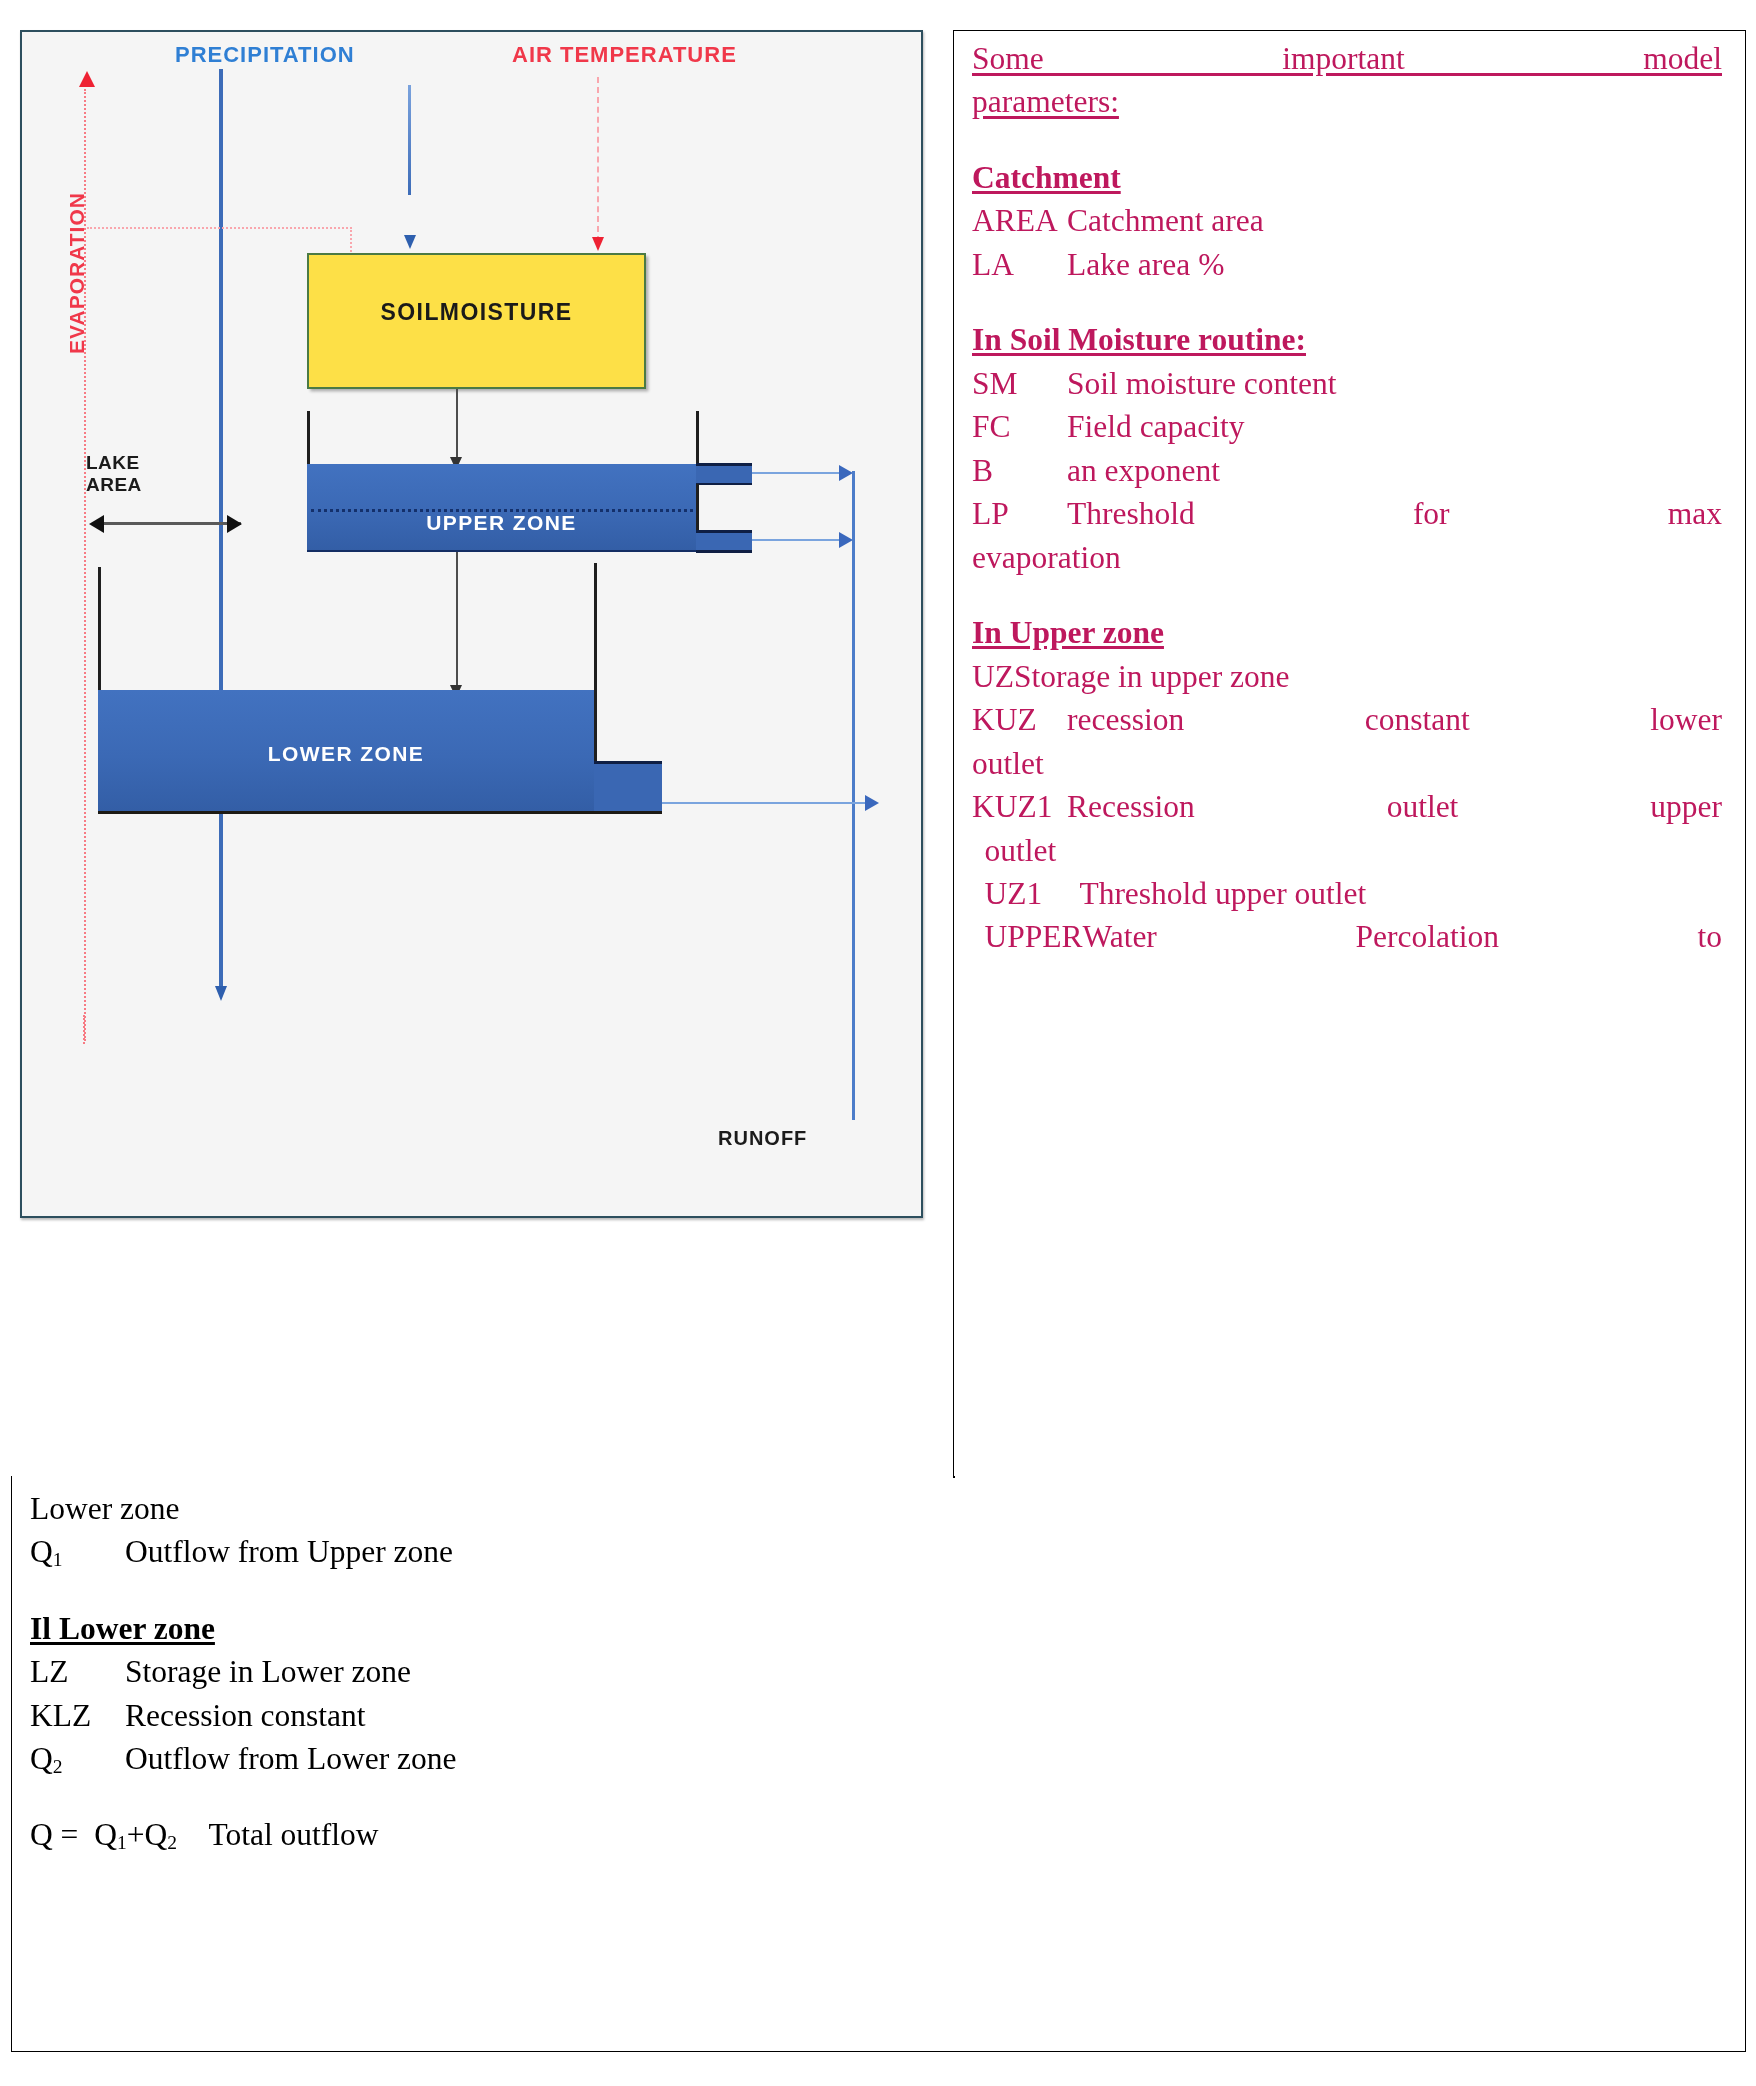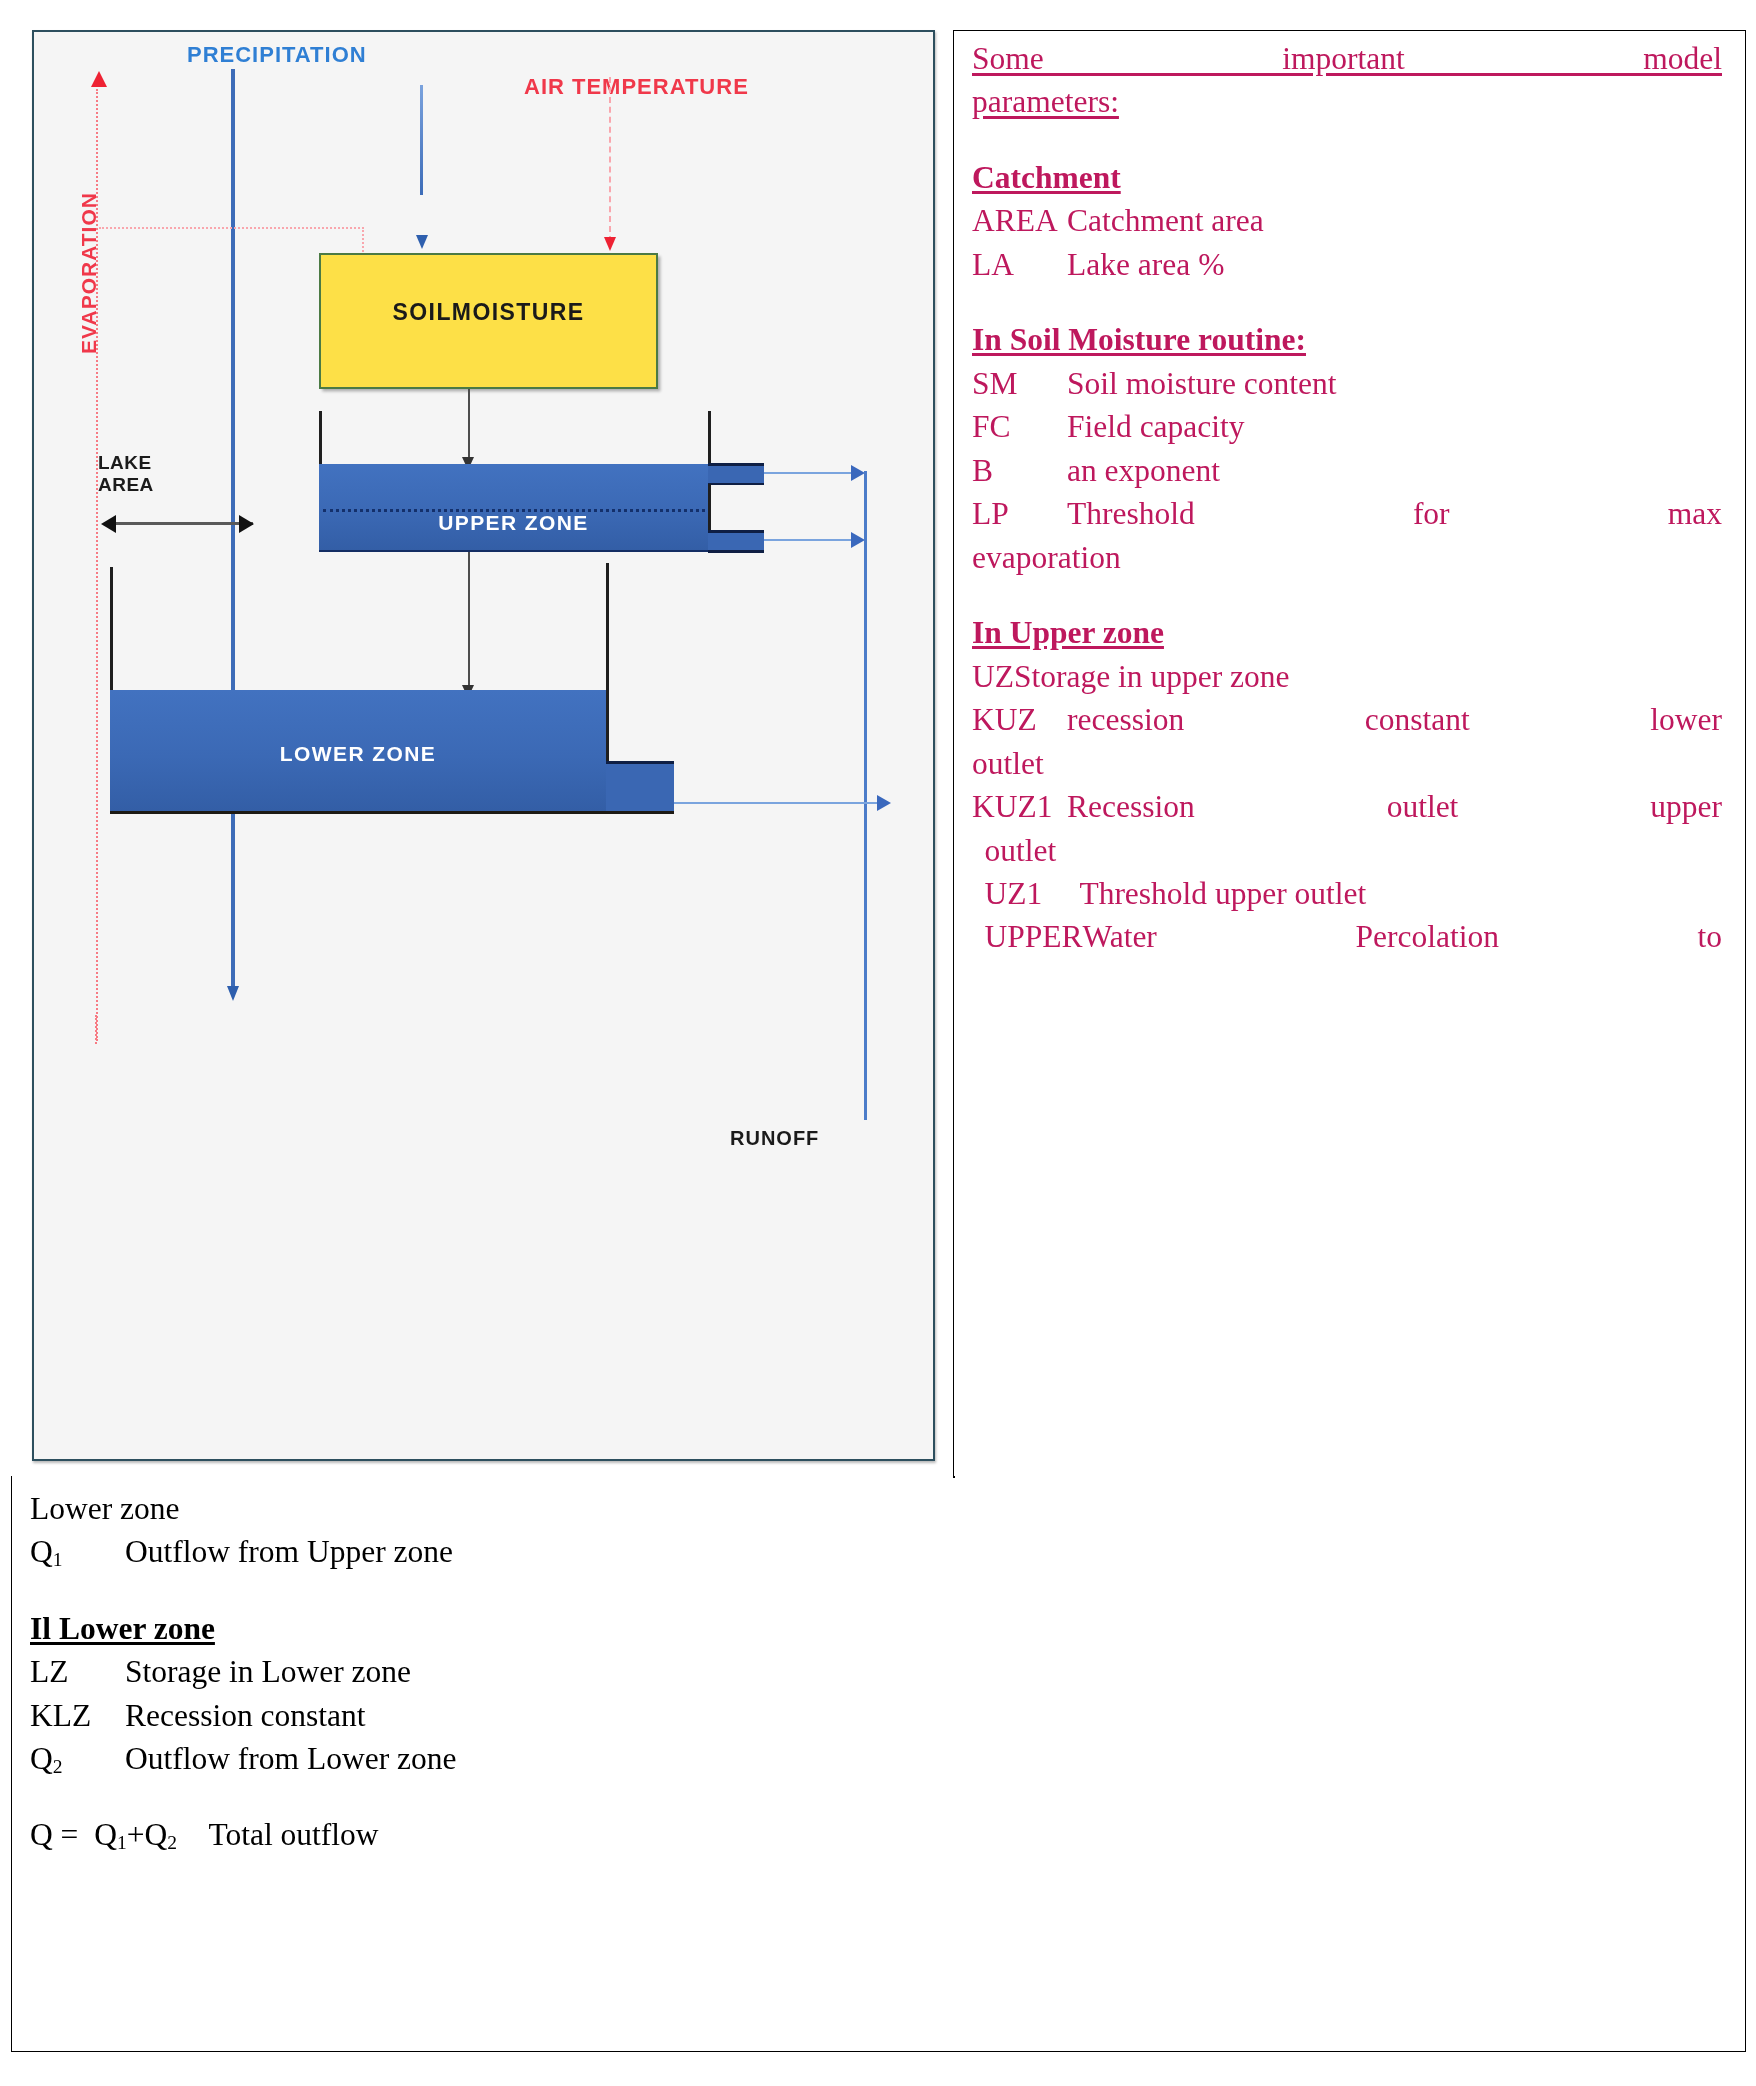--- a/index.html
+++ b/index.html
@@ -14,36 +14,36 @@
     position:absolute;left:10.5px;top:1476px;width:1735px;height:576px;
     border:1.9px solid #000;border-top:none;box-sizing:border-box;
   }
   
   #frame-join{
     position:absolute;left:953px;top:1476px;width:1.9px;height:1.9px;background:#000;
   }
 
   
   #diagram{
-    position:absolute;left:32px;top:30px;width:903px;height:1431px;
+    position:absolute;left:20px;top:30px;width:903px;height:1188px;
     background:#f5f5f5;
     border:2.4px solid #2d4f5e;
     box-shadow:1.4px 1.9px 2.4px rgba(0,0,0,.28);
     box-sizing:border-box;
     overflow:hidden;
   }
   .dg{position:absolute;}
 
   
   .dlabel{
     font-family:"Liberation Sans",sans-serif;
     font-weight:bold;letter-spacing:1px;white-space:nowrap;
   }
   #lbl-precip{left:153px;top:9.5px;font-size:22px;color:#2f7fd4;}
-  #lbl-airtemp{left:490px;top:9.5px;font-size:22px;color:#f0384a;margin-top:32px;}
+  #lbl-airtemp{left:490px;top:9.5px;font-size:22px;color:#f0384a;}
   #lbl-evap{
     left:-45px;top:229px;font-size:21px;color:#f0384a;
     transform:rotate(-90deg);transform-origin:center;width:200px;text-align:center;
   }
   #lbl-lake{
     left:64px;top:420px;font-size:19px;color:#1b1b1b;line-height:1.18;
     letter-spacing:0.5px;font-weight:600;text-align:left;
   }
   #lbl-runoff{left:696px;top:1095px;font-size:20px;color:#1b1b1b;letter-spacing:1px;font-weight:600;}
   #precip-left{left:197px;top:37px;width:3.8px;height:921px;background:#3d6cb8;}

